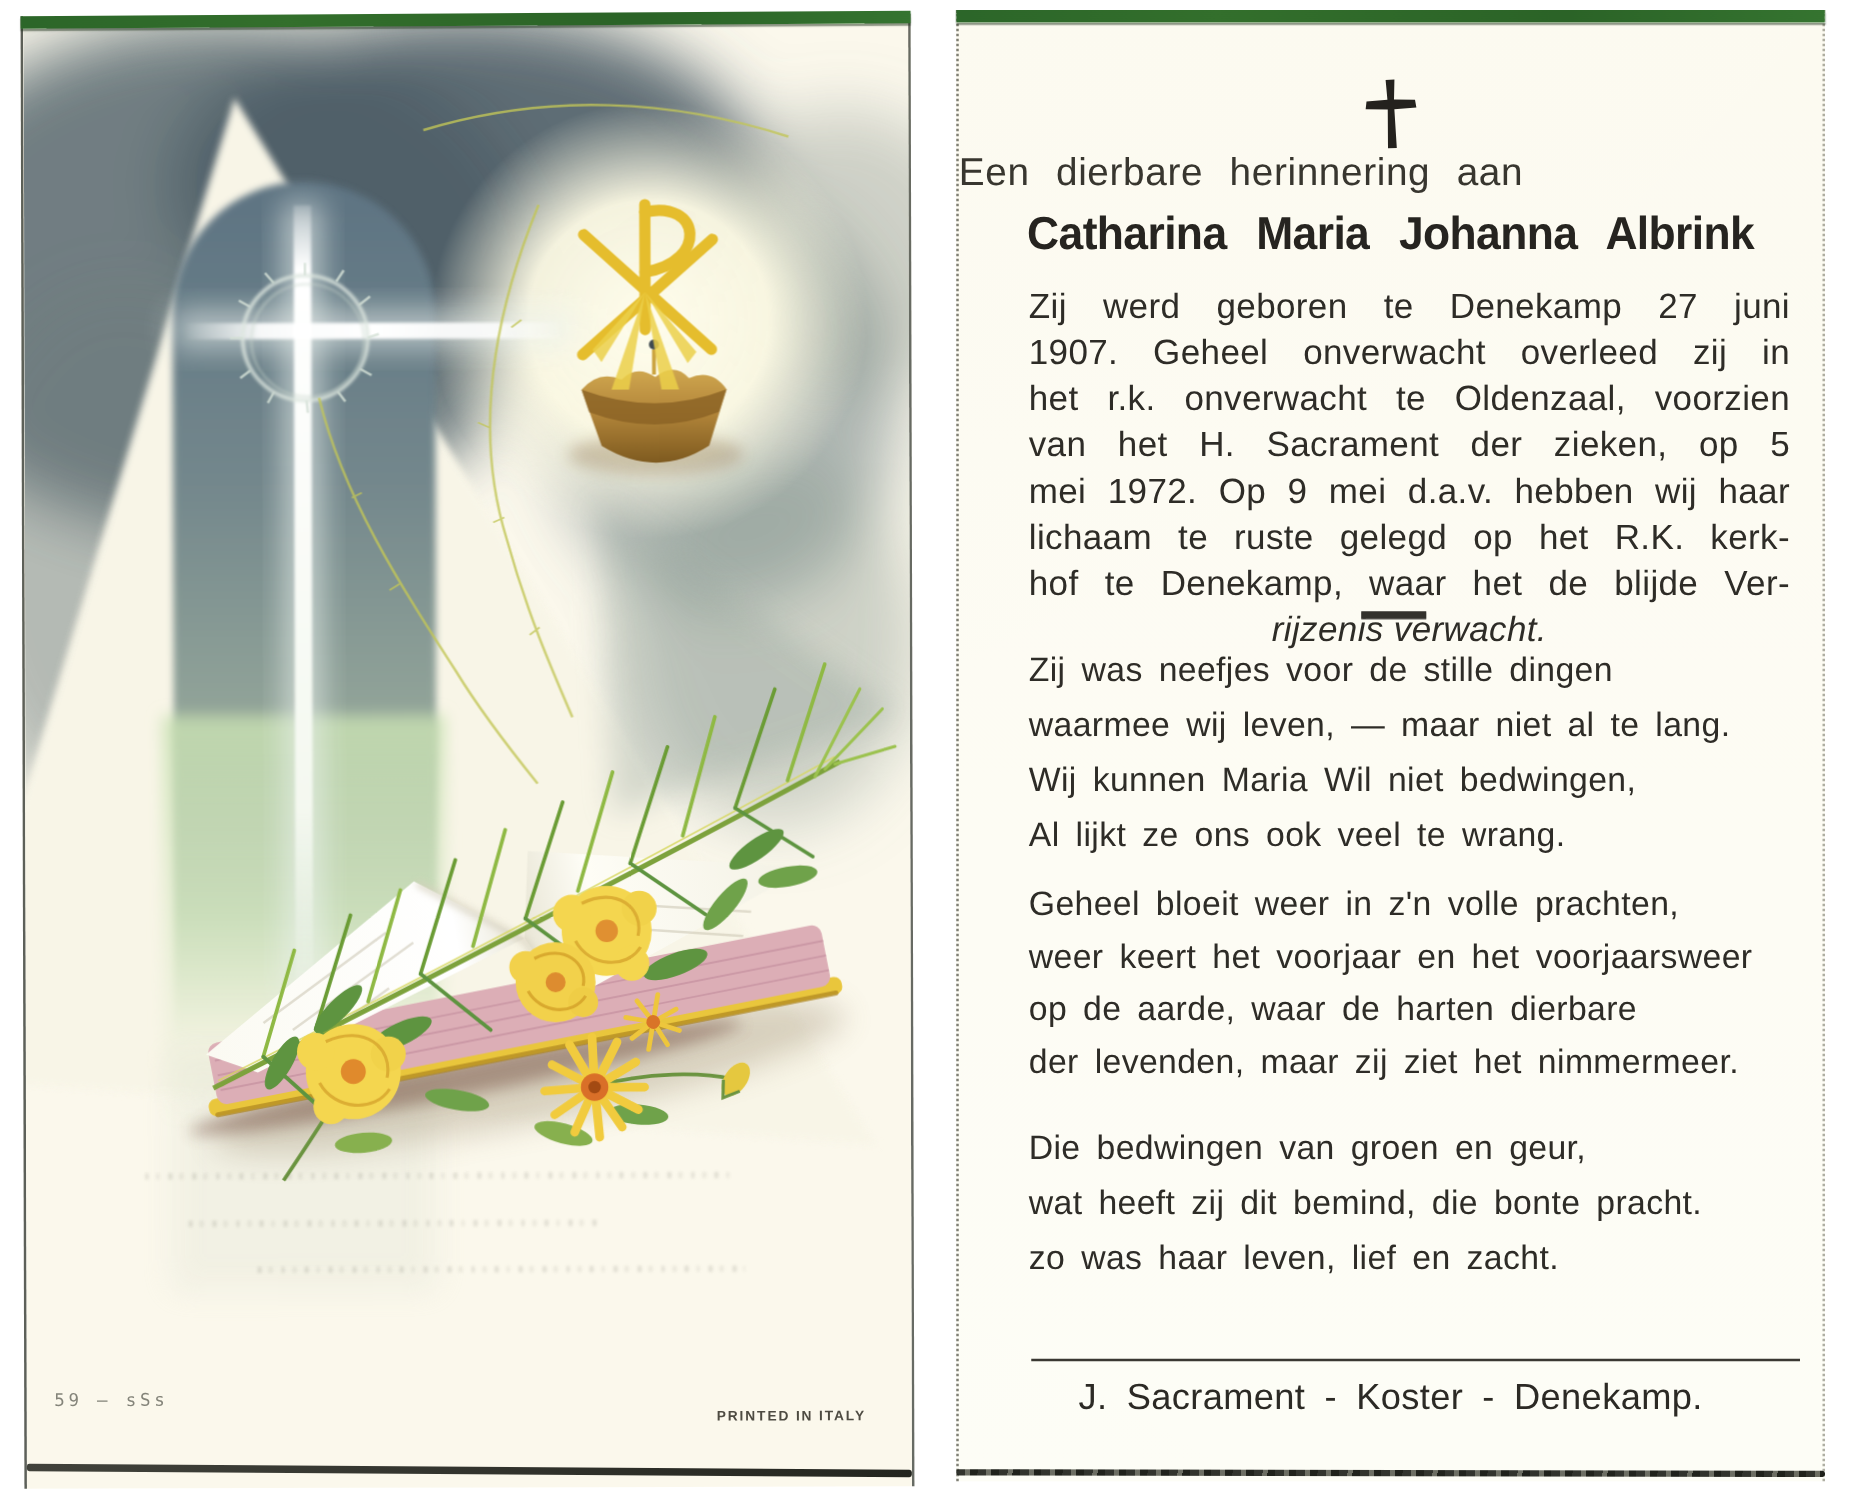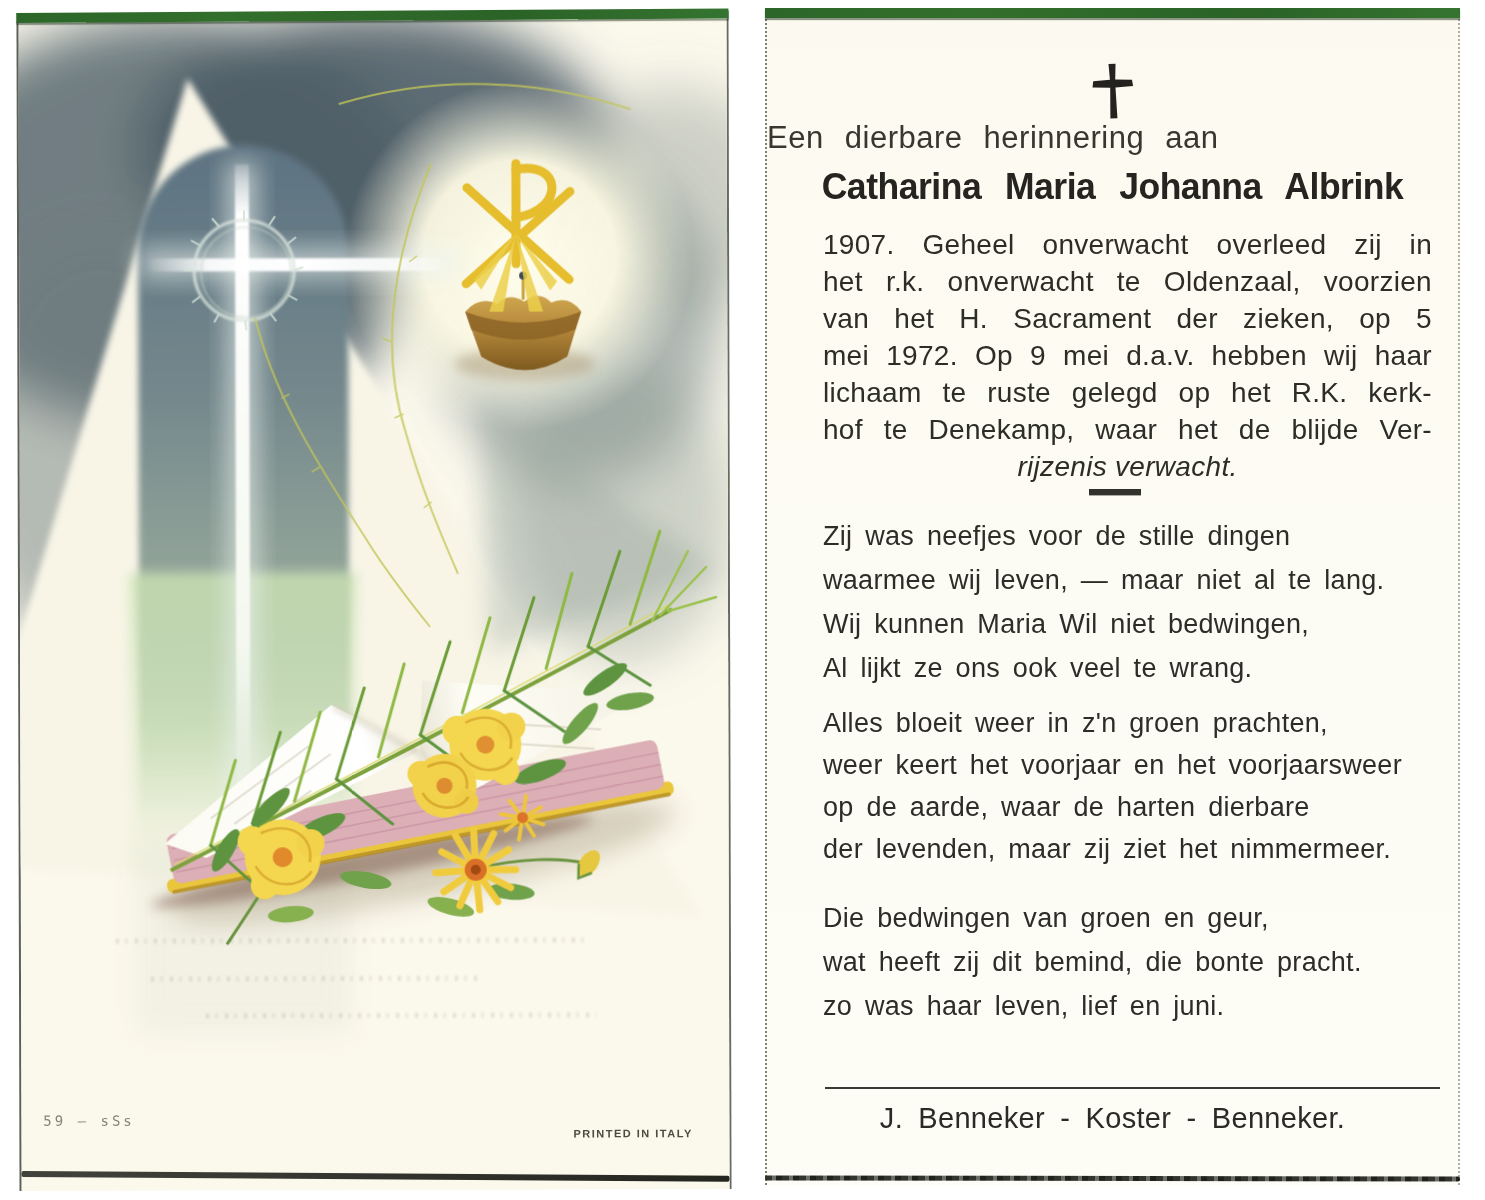--- a/index.html
+++ b/index.html
@@ -417,46 +417,47 @@
   <div class="cross-top">
     <svg width="60" height="68" viewBox="0 0 68 70">
       <path d="M30 3 L38 3 L37 21 L56 22 L57 29 L37 30 L38 65 L30 65 L31 30 L11 29 L12 22 L31 21 Z" fill="#24221e"></path>
     </svg>
   </div>
 
   <div class="hdr">Een dierbare herinnering aan</div>
   <div class="name">Catharina Maria Johanna Albrink</div>
 
   <div class="obit">
+      <div class="tline">Zij werd geboren te Denekamp 27 juni</div>
       <div class="tline">1907. Geheel onverwacht overleed zij in</div>
       <div class="tline">het r.k. onverwacht te Oldenzaal, voorzien</div>
       <div class="tline">van het H. Sacrament der zieken, op 5</div>
       <div class="tline">mei 1972. Op 9 mei d.a.v. hebben wij haar</div>
       <div class="tline">lichaam te ruste gelegd op het R.K. kerk-</div>
       <div class="tline">hof te Denekamp, waar het de blijde Ver-</div>
       <div class="tline last">rijzenis verwacht.</div>
     </div>
 
   <div class="divider"></div>
 
   <div class="stanza stanza-1">
       <div class="tline">Zij was neefjes voor de stille dingen</div>
       <div class="tline">waarmee wij leven, — maar niet al te lang.</div>
       <div class="tline">Wij kunnen Maria Wil niet bedwingen,</div>
       <div class="tline last">Al lijkt ze ons ook veel te wrang.</div>
     </div>
   <div class="stanza stanza-2">
-      <div class="tline">Alles bloeit weer in z'n groen prachten,</div>
+      <div class="tline">Geheel bloeit weer in z'n volle prachten,</div>
       <div class="tline">weer keert het voorjaar en het voorjaarsweer</div>
       <div class="tline">op de aarde, waar de harten dierbare</div>
       <div class="tline last">der levenden, maar zij ziet het nimmermeer.</div>
     </div>
   <div class="stanza stanza-3">
       <div class="tline">Die bedwingen van groen en geur,</div>
       <div class="tline">wat heeft zij dit bemind, die bonte pracht.</div>
-      <div class="tline last">zo was haar leven, lief en juni.</div>
+      <div class="tline last">zo was haar leven, lief en zacht.</div>
     </div>
 
   <div class="footer-rule"></div>
-  <div class="footer-text">J. Benneker - Koster - Benneker.</div>
+  <div class="footer-text">J. Sacrament - Koster - Denekamp.</div>
 
   <div class="back-bottom-line"></div>
 </div>
 
 </body></html>

